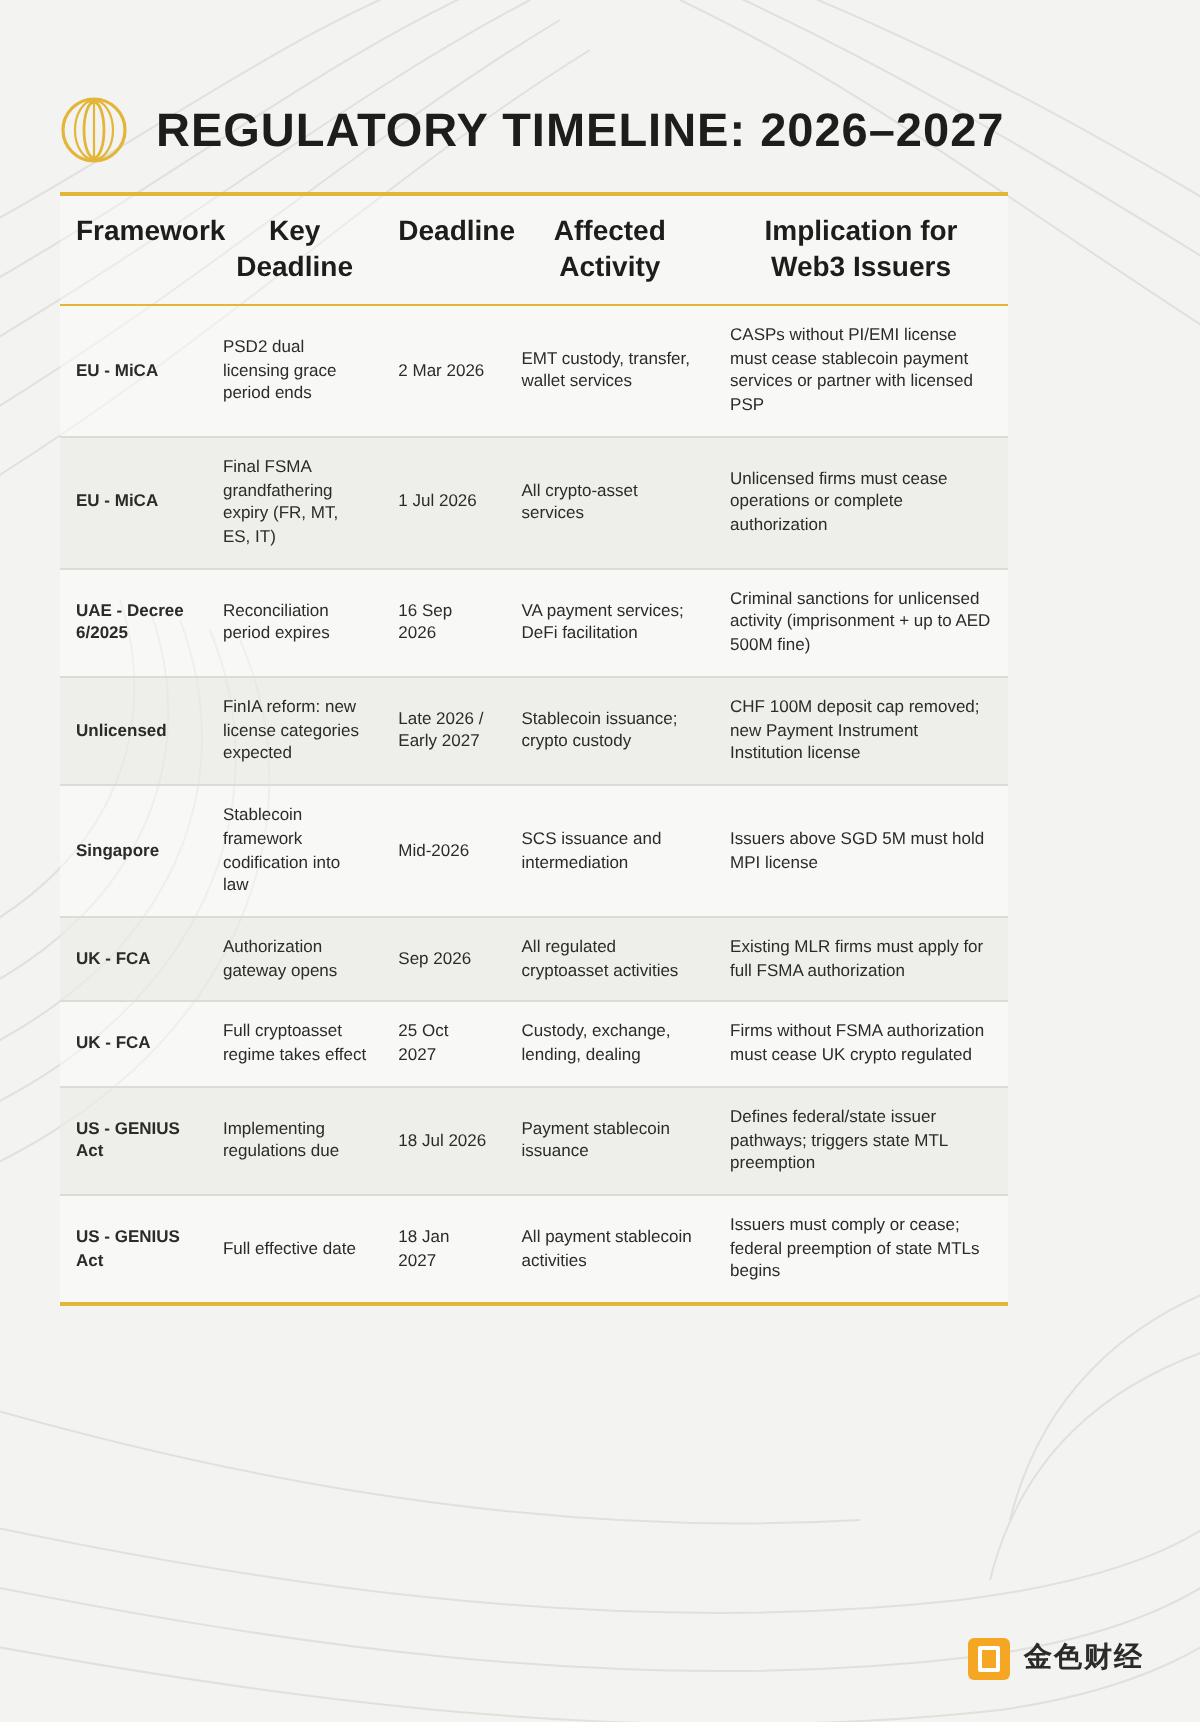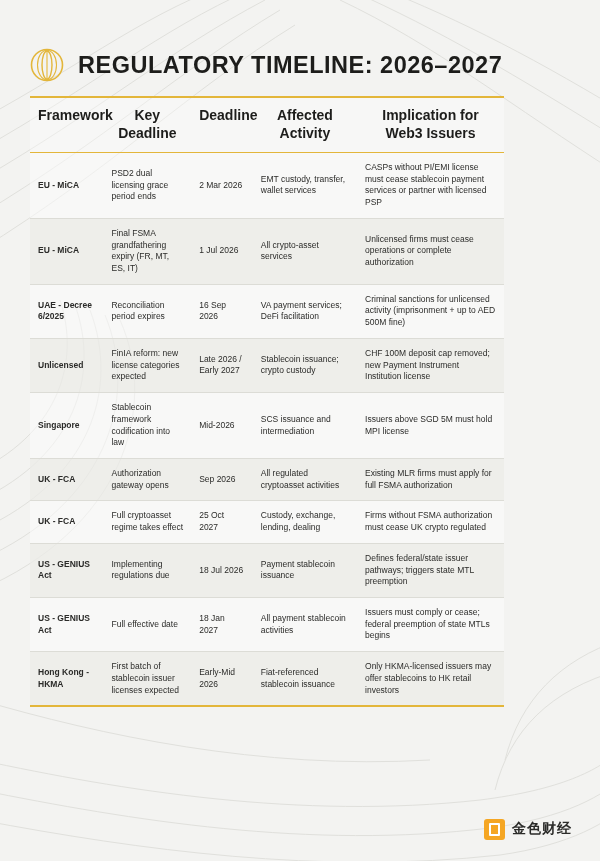--- a/index.html
+++ b/index.html
@@ -257,27 +257,20 @@
         <td>Payment stablecoin issuance</td>
         <td>Defines federal/state issuer pathways; triggers state MTL preemption</td>
       </tr>
       <tr class="plain">
         <td class="framework">US - GENIUS Act</td>
         <td>Full effective date</td>
         <td>18 Jan 2027</td>
         <td>All payment stablecoin activities</td>
         <td>Issuers must comply or cease; federal preemption of state MTLs begins</td>
       </tr>
-      <tr class="alt">
-        <td class="framework">Hong Kong - HKMA</td>
-        <td>First batch of stablecoin issuer licenses expected</td>
-        <td>Early-Mid 2026</td>
-        <td>Fiat-referenced stablecoin issuance</td>
-        <td>Only HKMA-licensed issuers may offer stablecoins to HK retail investors</td>
-      </tr>
     </tbody>
   </table>
 </div>
 
 <div class="footer">
   <div class="brand">
     <span class="brand-square"></span>
     <span class="brand-text">金色财经</span>
   </div>
 </div>

